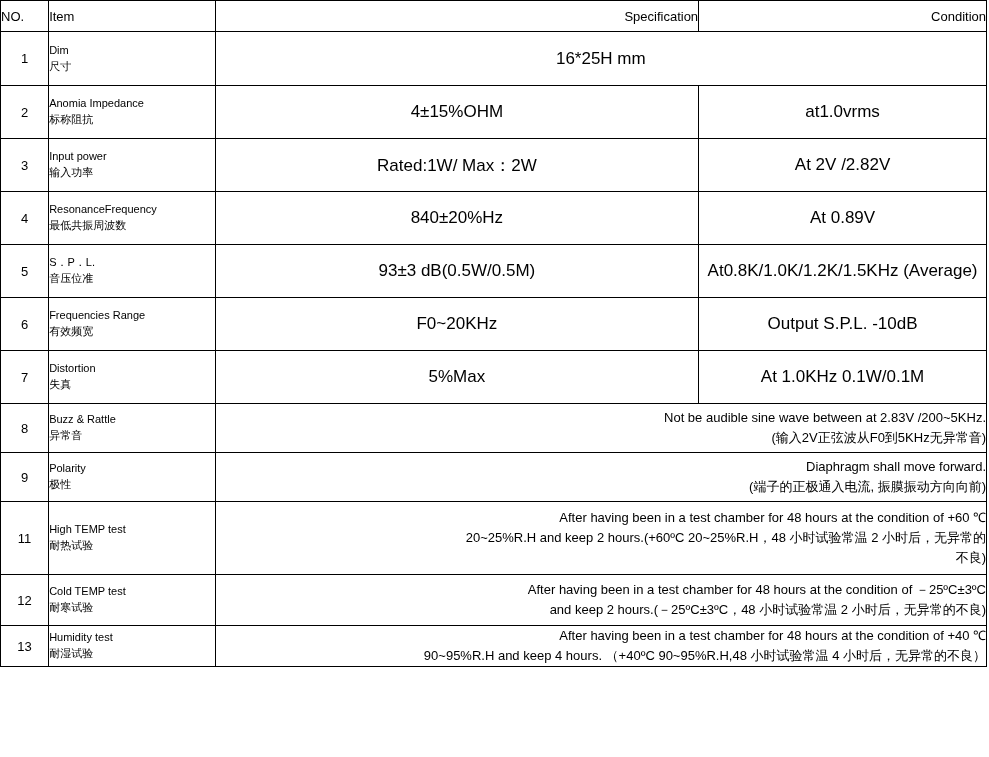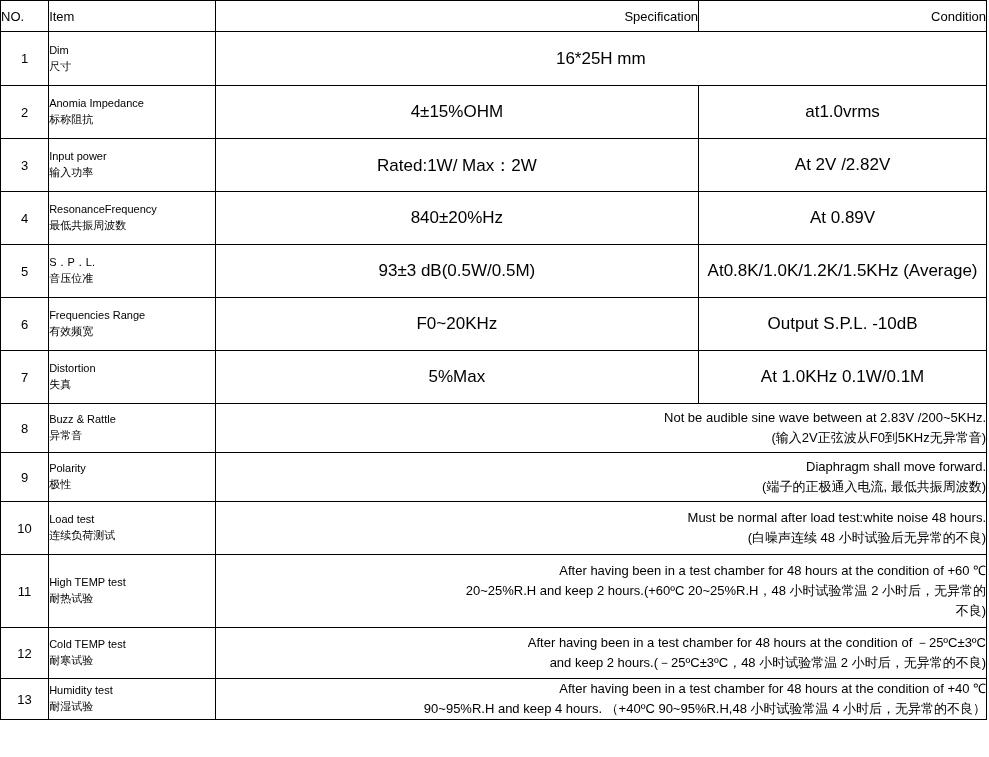--- a/index.html
+++ b/index.html
@@ -167,35 +167,24 @@
     </tr>
 
     <tr style="height:49px">
       <td class="cell-no">9</td>
       <td class="cell-item">
         <span class="en-line">Polarity</span>
         <span class="cn-line">极性</span>
       </td>
       <td class="cell-left" colspan="2">
         <span class="line">Diaphragm shall move forward.</span>
-        <span class="line">(端子的正极通入电流, 最低共振周波数)</span>
-      </td>
-    </tr>
-
-    <tr style="height:53px">
-      <td class="cell-no">10</td>
-      <td class="cell-item">
-        <span class="en-line">Load test</span>
-        <span class="cn-line">连续负荷测试</span>
-      </td>
-      <td class="cell-left" colspan="2">
-        <span class="line">Must be normal after load test:white noise 48 hours.</span>
-        <span class="line">(白噪声连续 48 小时试验后无异常的不良)</span>
-      </td>
-    </tr>
+        <span class="line">(端子的正极通入电流, 振膜振动方向向前)</span>
+      </td>
+    </tr>
+
 
     <tr style="height:73px">
       <td class="cell-no">11</td>
       <td class="cell-item">
         <span class="en-line">High TEMP test</span>
         <span class="cn-line">耐热试验</span>
       </td>
       <td class="cell-left" colspan="2">
         <span class="line">After having been in a test chamber for 48 hours at the condition of +60 ℃</span>
         <span class="line">20~25%R.H and keep 2 hours.(+60ºC 20~25%R.H，48 小时试验常温 2 小时后，无异常的</span>

